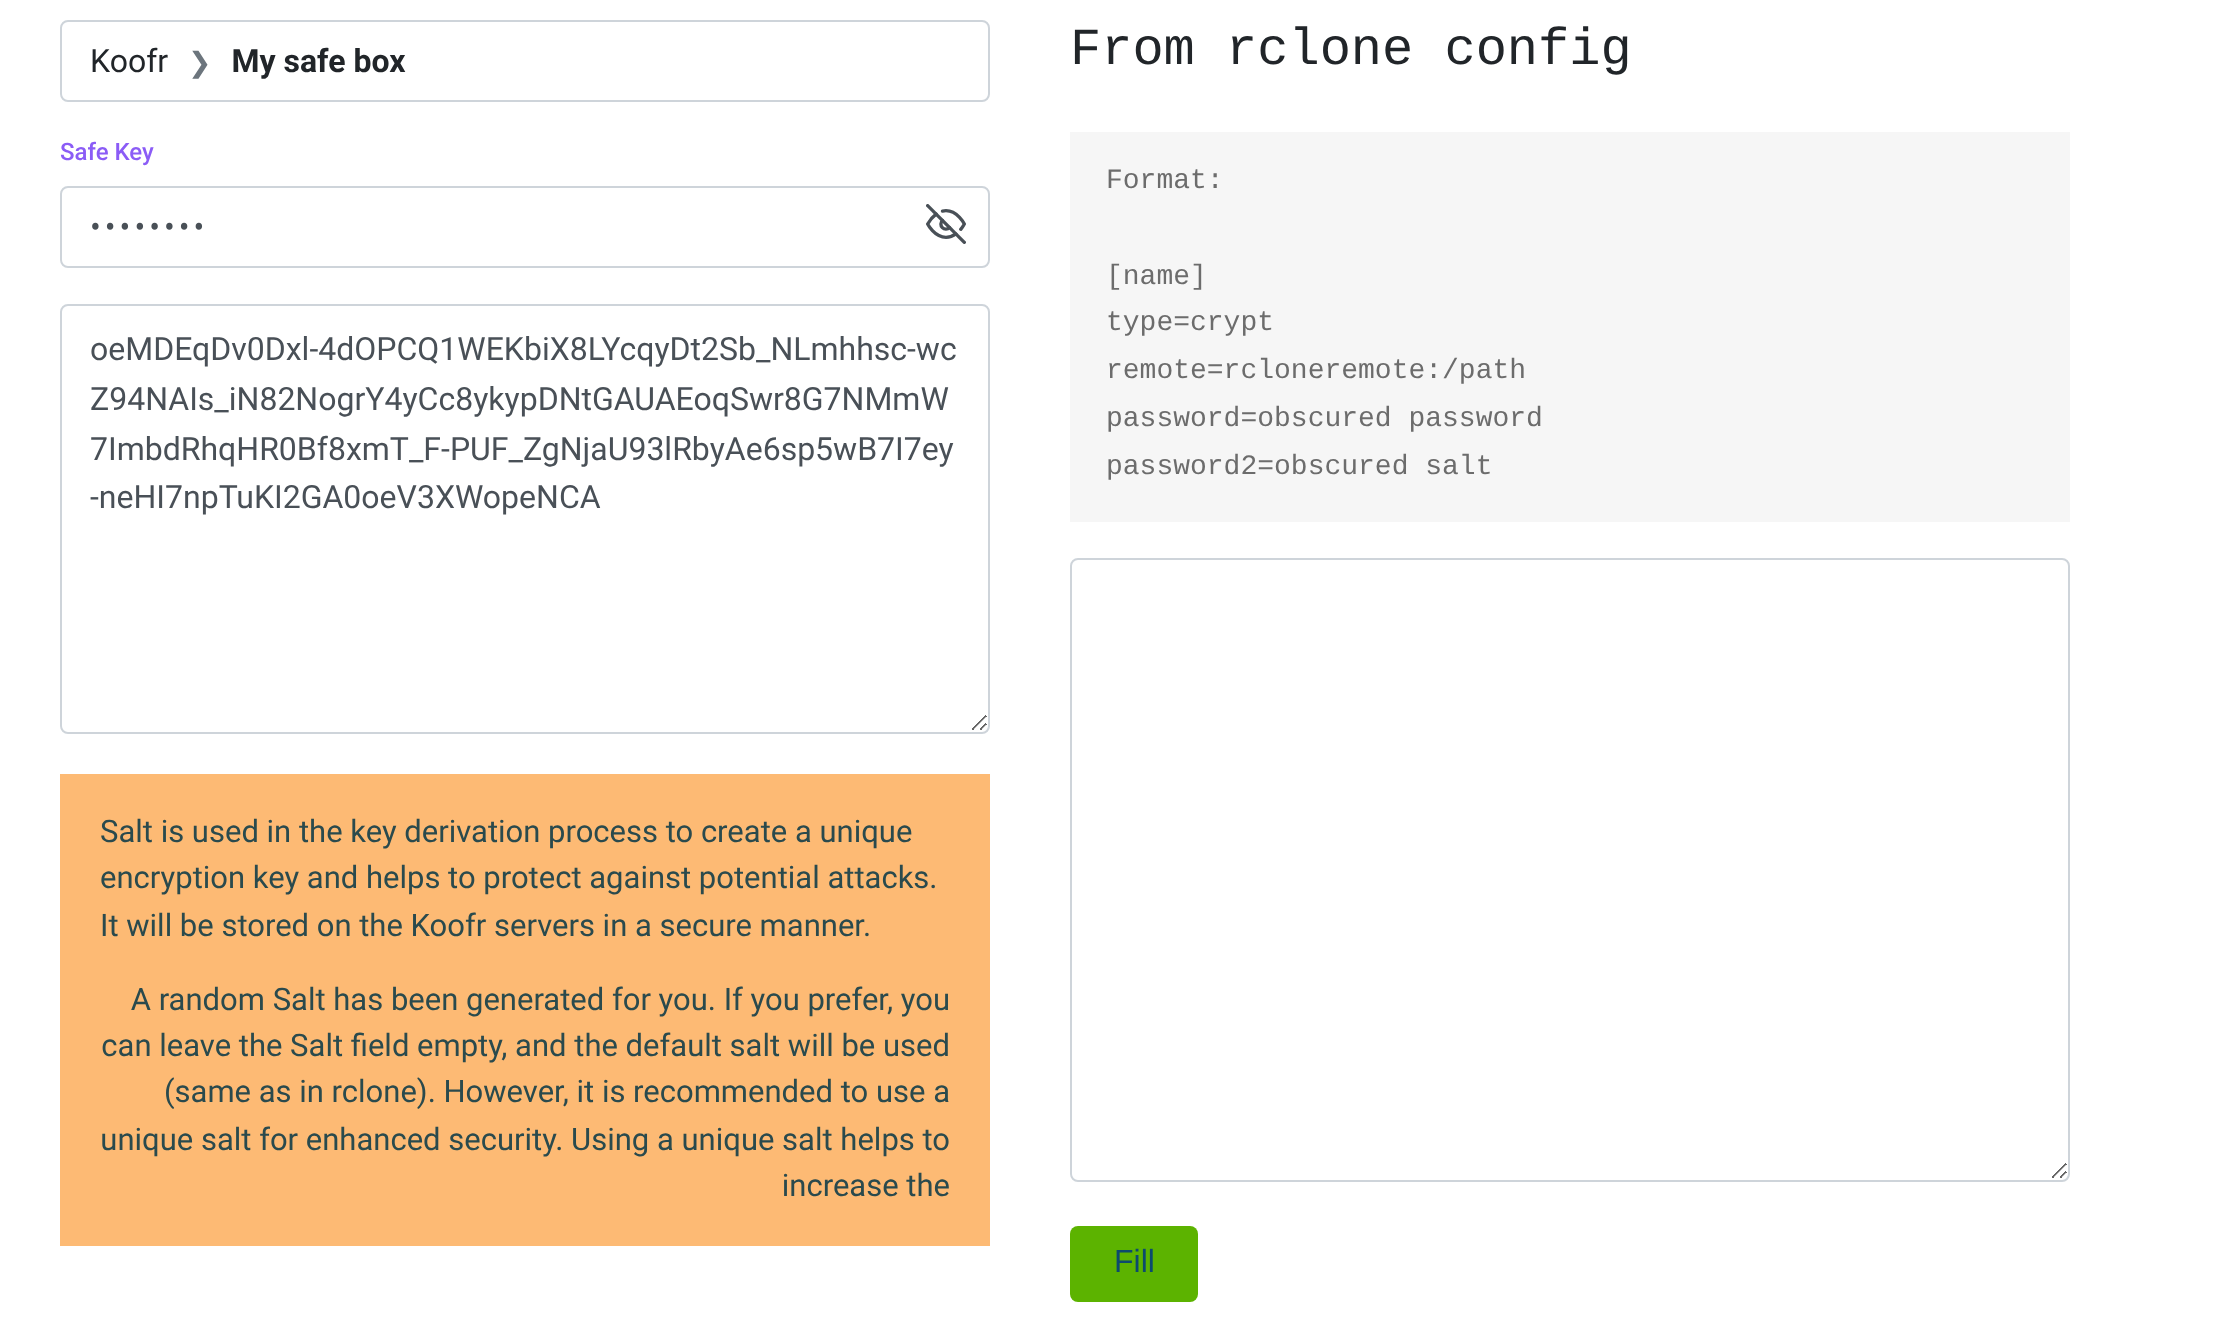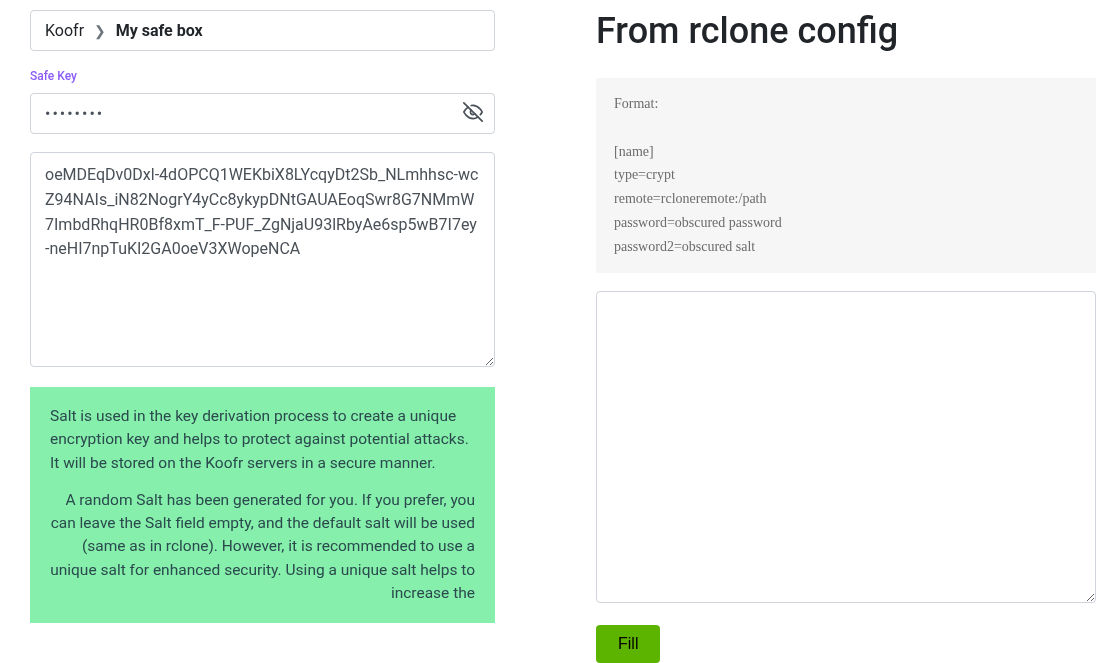--- a/index.html
+++ b/index.html
@@ -4,21 +4,21 @@
   <style>
     * { box-sizing: border-box; margin: 0; padding: 0; }
     body {
       font-family: -apple-system, BlinkMacSystemFont, "Segoe UI", Roboto, "Helvetica Neue", Arial, sans-serif;
       color: #212529;
       background: #fff;
       padding: 10px 0 0 0;
     }
     .container {
       display: flex;
-      gap: 101px;
+      gap: 40px;
       padding: 0 30px;
     }
     .left-col {
       width: 465px;
       flex-shrink: 0;
     }
     .right-col {
       width: 500px;
       flex-shrink: 0;
     }
@@ -80,64 +80,65 @@
       padding: 10px 14px;
       font-size: 16px;
       color: #495057;
       resize: both;
       font-family: inherit;
       line-height: 1.55;
       height: 215px;
       word-break: break-all;
     }
     .info-box {
-      background: #86efac;
+      background: #fdba74;
       padding: 18px 20px;
       margin-top: 16px;
       color: #2a4a4d;
       font-size: 15.5px;
       line-height: 1.5;
     }
     .info-box p {
       margin-bottom: 14px;
     }
     .info-box p:last-child {
       margin-bottom: 0;
       text-align: right;
     }
     .right-title {
-      font-size: 36px;
+      font-size: 26px;
       font-weight: 500;
       color: #212529;
       margin-bottom: 26px;
+      font-family: Liberation Mono, monospace;
     }
     .code-block {
       background: #f6f6f6;
       padding: 14px 18px;
-      font-family: Liberation Serif, serif;
+      font-family: Liberation Mono, monospace;
       font-size: 14px;
       color: #6c6c6c;
       line-height: 1.7;
       white-space: pre;
       margin-bottom: 18px;
     }
     .config-textarea {
       width: 100%;
       height: 312px;
       border: 1px solid #ced4da;
       border-radius: 4px;
       padding: 10px;
       font-family: monospace;
       font-size: 14px;
       resize: both;
       margin-bottom: 18px;
     }
     .fill-btn {
       background: #5cb300;
-      color: #000000;
+      color: #0c4a6e;
       border: none;
       border-radius: 4px;
       padding: 10px 22px;
       font-size: 16px;
       cursor: pointer;
     }
   </style>
 </head>
 <body>
 

